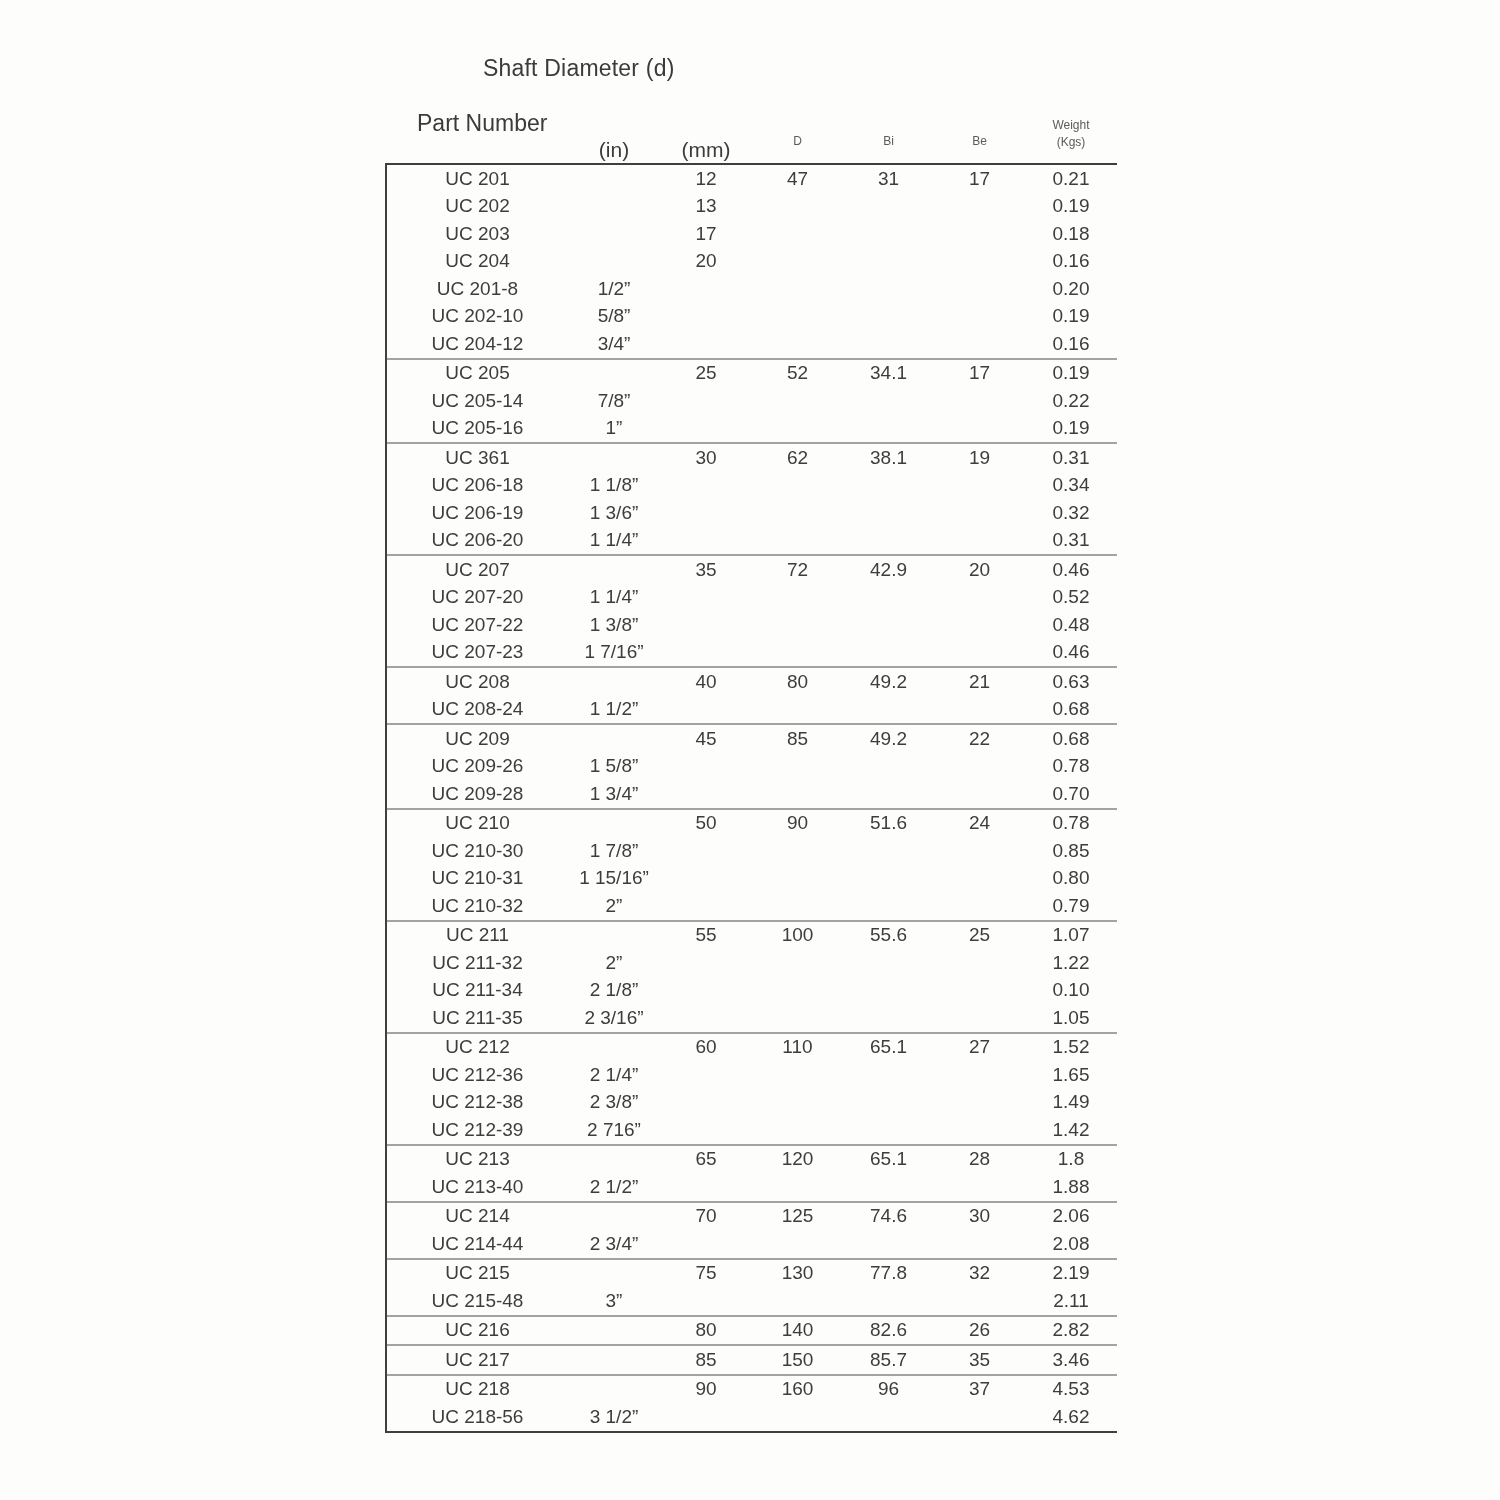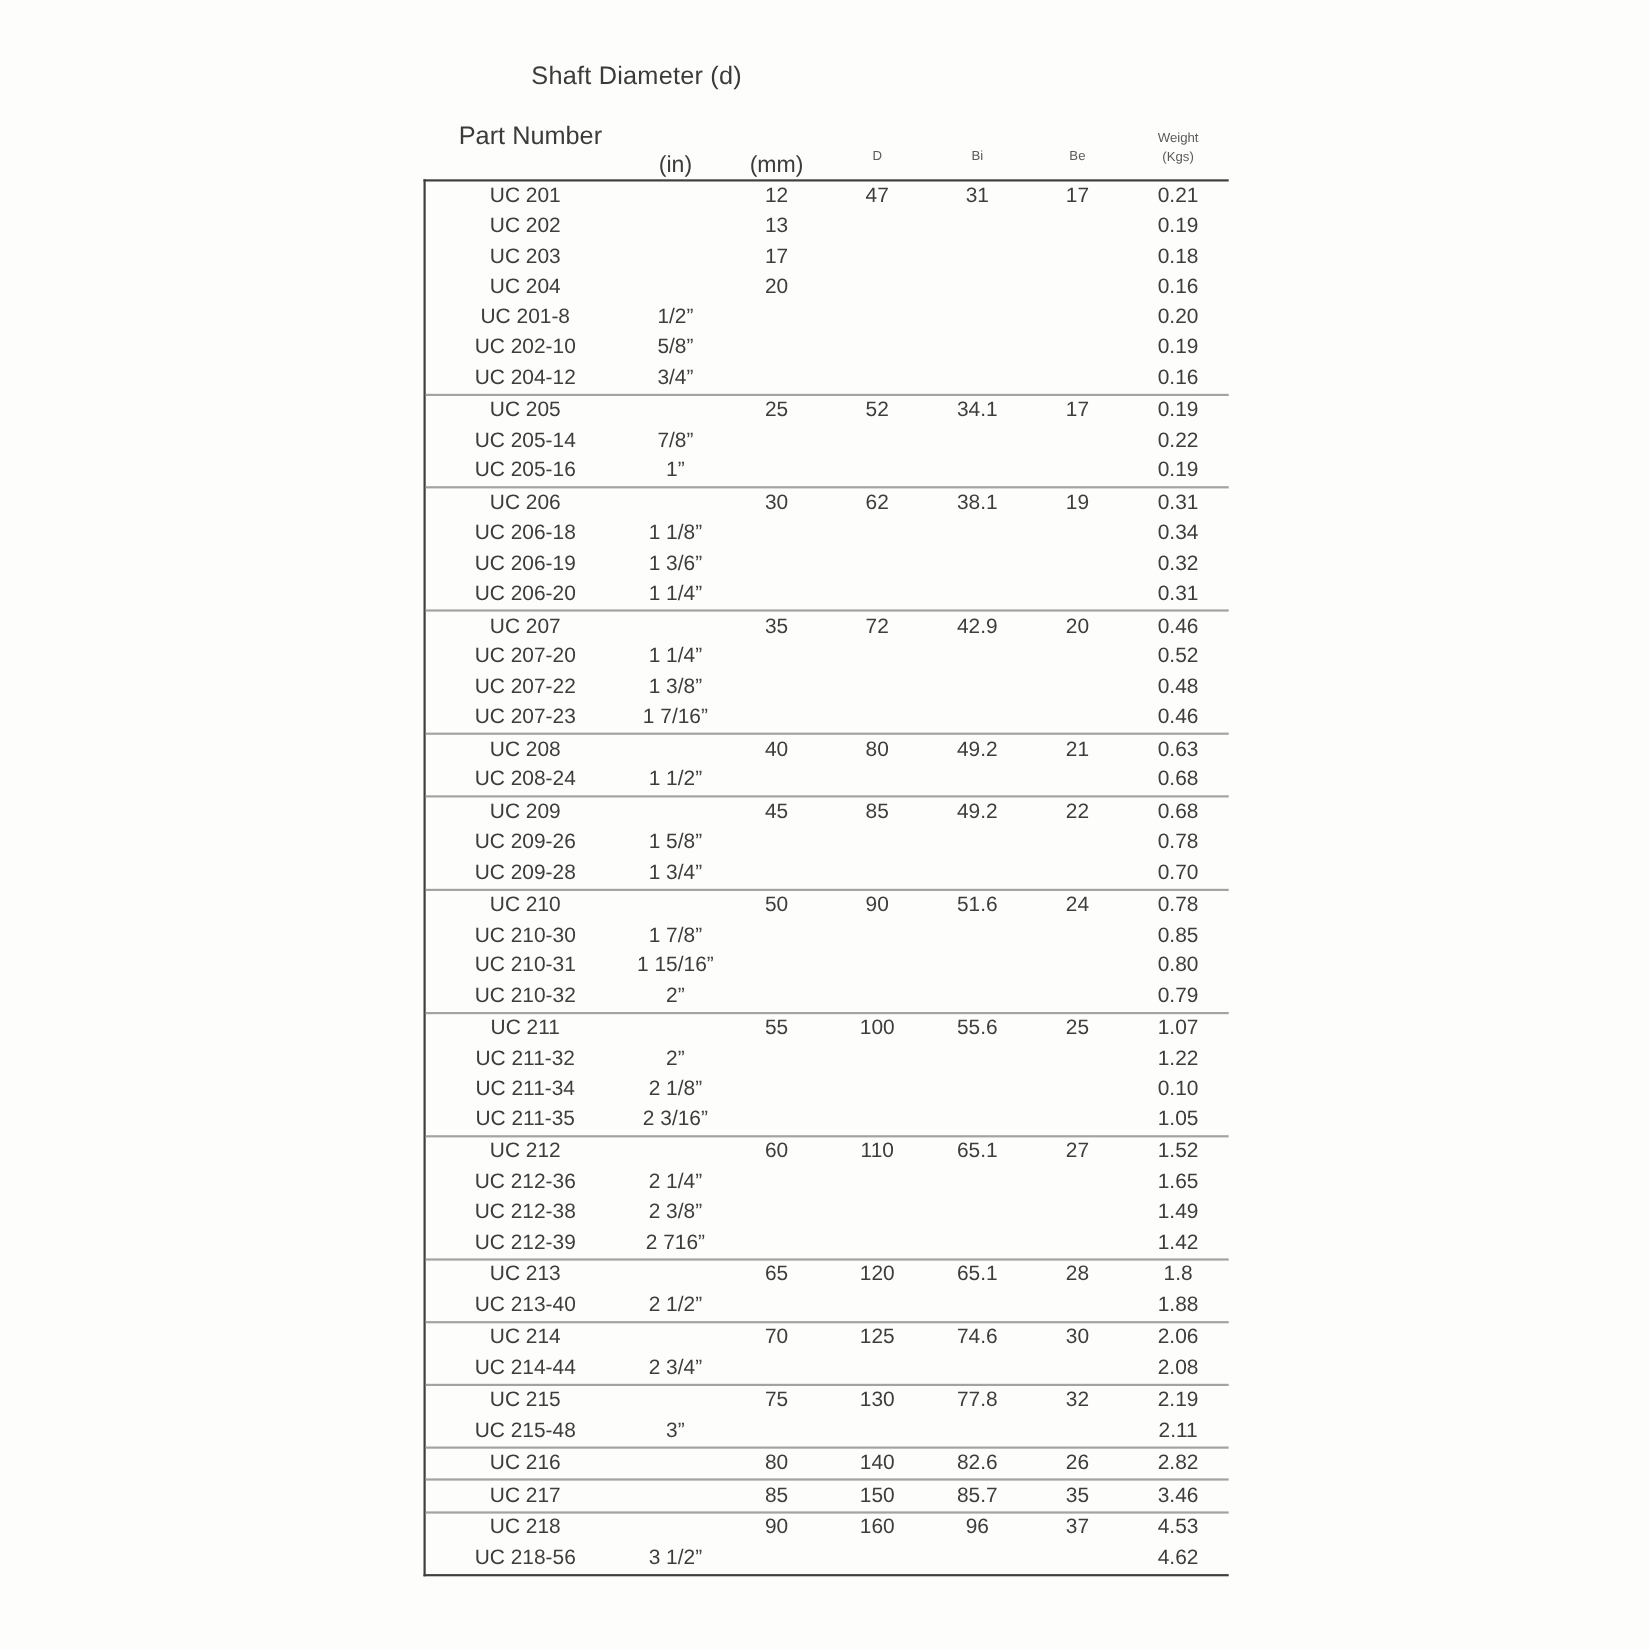--- a/index.html
+++ b/index.html
@@ -152,21 +152,21 @@
         <div class="cell c-in">1”</div>
         <div class="cell c-mm"></div>
         <div class="cell c-d"></div>
         <div class="cell c-bi"></div>
         <div class="cell c-be"></div>
         <div class="cell c-wt">0.19</div>
       </div>
     </div>
     <div class="block">
       <div class="row">
-        <div class="cell c-part">UC 206</div>
+        <div class="cell c-part">UC 361</div>
         <div class="cell c-in"></div>
         <div class="cell c-mm">30</div>
         <div class="cell c-d">62</div>
         <div class="cell c-bi">38.1</div>
         <div class="cell c-be">19</div>
         <div class="cell c-wt">0.31</div>
       </div>
       <div class="row">
         <div class="cell c-part">UC 206-18</div>
         <div class="cell c-in">1 1/8”</div>

